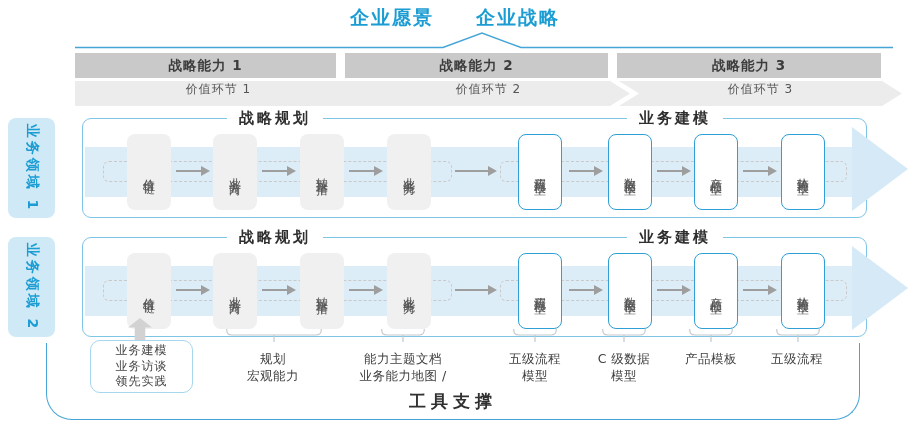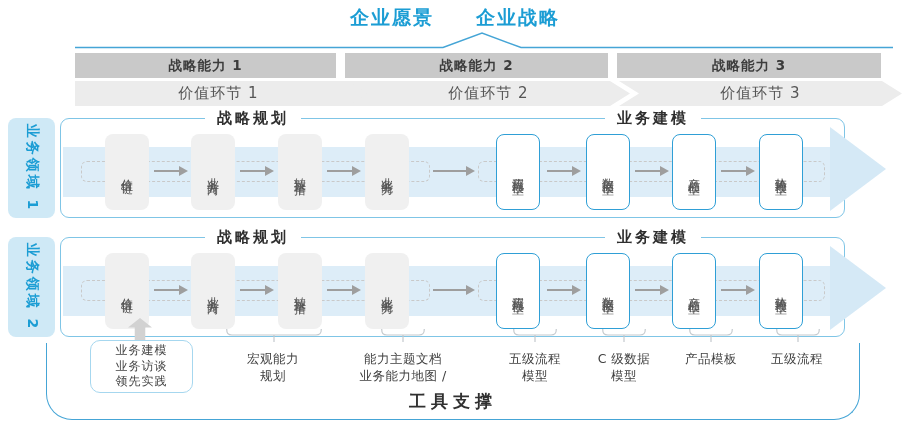--- a/index.html
+++ b/index.html
@@ -16,36 +16,36 @@
     font-size:19px;font-weight:bold;color:var(--accent);letter-spacing:2px;}
   .peak-line{position:absolute;top:0;left:0;}
 
   
   .cap-bar{position:absolute;top:53px;height:25px;background:var(--bar-gray);
     display:flex;align-items:center;justify-content:center;font-size:13.5px;font-weight:600;color:#3c3c3c;letter-spacing:1px;}
   .cap-1{left:75px;width:261px;} .cap-2{left:345px;width:263px;} .cap-3{left:617px;width:264px;}
 
   
   .val-bar{position:absolute;top:81px;height:25px;background:var(--chev-gray);
-    display:flex;align-items:center;justify-content:center;font-size:15px;color:var(--soft-ink);letter-spacing:1px;}
+    display:flex;justify-content:center;font-size:12px;color:var(--soft-ink);letter-spacing:1px;}
   .val-1{left:75px;width:287px;padding-right:14px;
     clip-path:polygon(0 0,calc(100% - 20px) 0,100% 50%,calc(100% - 20px) 100%,0 100%);}
   .val-2{left:347px;width:283px;
     clip-path:polygon(0 0,calc(100% - 20px) 0,100% 50%,calc(100% - 20px) 100%,0 100%,20px 50%);}
   .val-3{left:619px;width:283px;
     clip-path:polygon(0 0,calc(100% - 20px) 0,100% 50%,calc(100% - 20px) 100%,0 100%,20px 50%);}
 
   
   .domain-tab{position:absolute;left:8px;width:47px;height:100px;background:#cfe9f6;border-radius:8px;}
   .domain-1{top:118px;} .domain-2{top:237px;}
   .domain-tab span{position:absolute;left:50%;top:50%;transform:translate(-50%,-50%) rotate(90deg);
     white-space:nowrap;font-size:14px;font-weight:bold;color:var(--accent);letter-spacing:3px;}
 
   
-  .row-panel{position:absolute;left:60px;width:785px;height:100px;border:1.4px solid var(--panel-border);
+  .row-panel{position:absolute;left:82px;width:785px;height:100px;border:1.4px solid var(--panel-border);
     border-radius:9px;box-sizing:border-box;text-align:right;}
   .row-1{top:118px;} .row-2{top:237px;}
   .band{position:absolute;left:2px;top:28px;width:767px;height:50px;background:var(--band);}
   .band-arrowhead{position:absolute;left:769px;top:8px;width:56px;height:84px;background:#d5e9f6;
     clip-path:polygon(0 0,100% 50%,0 100%);}
   .dashed{position:absolute;top:42px;height:21px;border:1.5px dashed #c9c9c9;border-radius:6px;box-sizing:border-box;}
   .dashed-a{left:20px;width:349px;} .dashed-b{left:417px;width:347px;}
   .panel-header{position:absolute;top:-10px;transform:translateX(-50%);background:#fff;padding:0 12px;
     font-size:15px;font-weight:bold;color:#2f2f2f;letter-spacing:3px;white-space:nowrap;}
   .ph-left{left:192px;} .ph-right{left:592px;}
@@ -221,22 +221,22 @@
     <path d="M0.7,0 C0.7,4.5 2,6 6,6 H38 C42,6 43.3,4.5 43.3,0 M22,6 V13" fill="none" stroke="#c4c9cd" stroke-width="1.2"></path>
   </svg>
   <svg class="brace" style="left:689px" width="46" height="14">
     <path d="M0.7,0 C0.7,4.5 2,6 6,6 H38 C42,6 43.3,4.5 43.3,0 M22,6 V13" fill="none" stroke="#c4c9cd" stroke-width="1.2"></path>
   </svg>
   <svg class="brace" style="left:776px" width="46" height="14">
     <path d="M0.7,0 C0.7,4.5 2,6 6,6 H38 C42,6 43.3,4.5 43.3,0 M22,6 V13" fill="none" stroke="#c4c9cd" stroke-width="1.2"></path>
   </svg>
 
   <div class="footnote fn-0">
+    <div>规划</div>
     <div>宏观能力</div>
-    <div>规划</div>
   </div>
   <div class="footnote fn-1">
     <div>能力主题文档</div>
     <div>业务能力地图 /</div>
   </div>
   <div class="footnote fn-2">
     <div>五级流程</div>
     <div>模型</div>
   </div>
   <div class="footnote fn-3">

